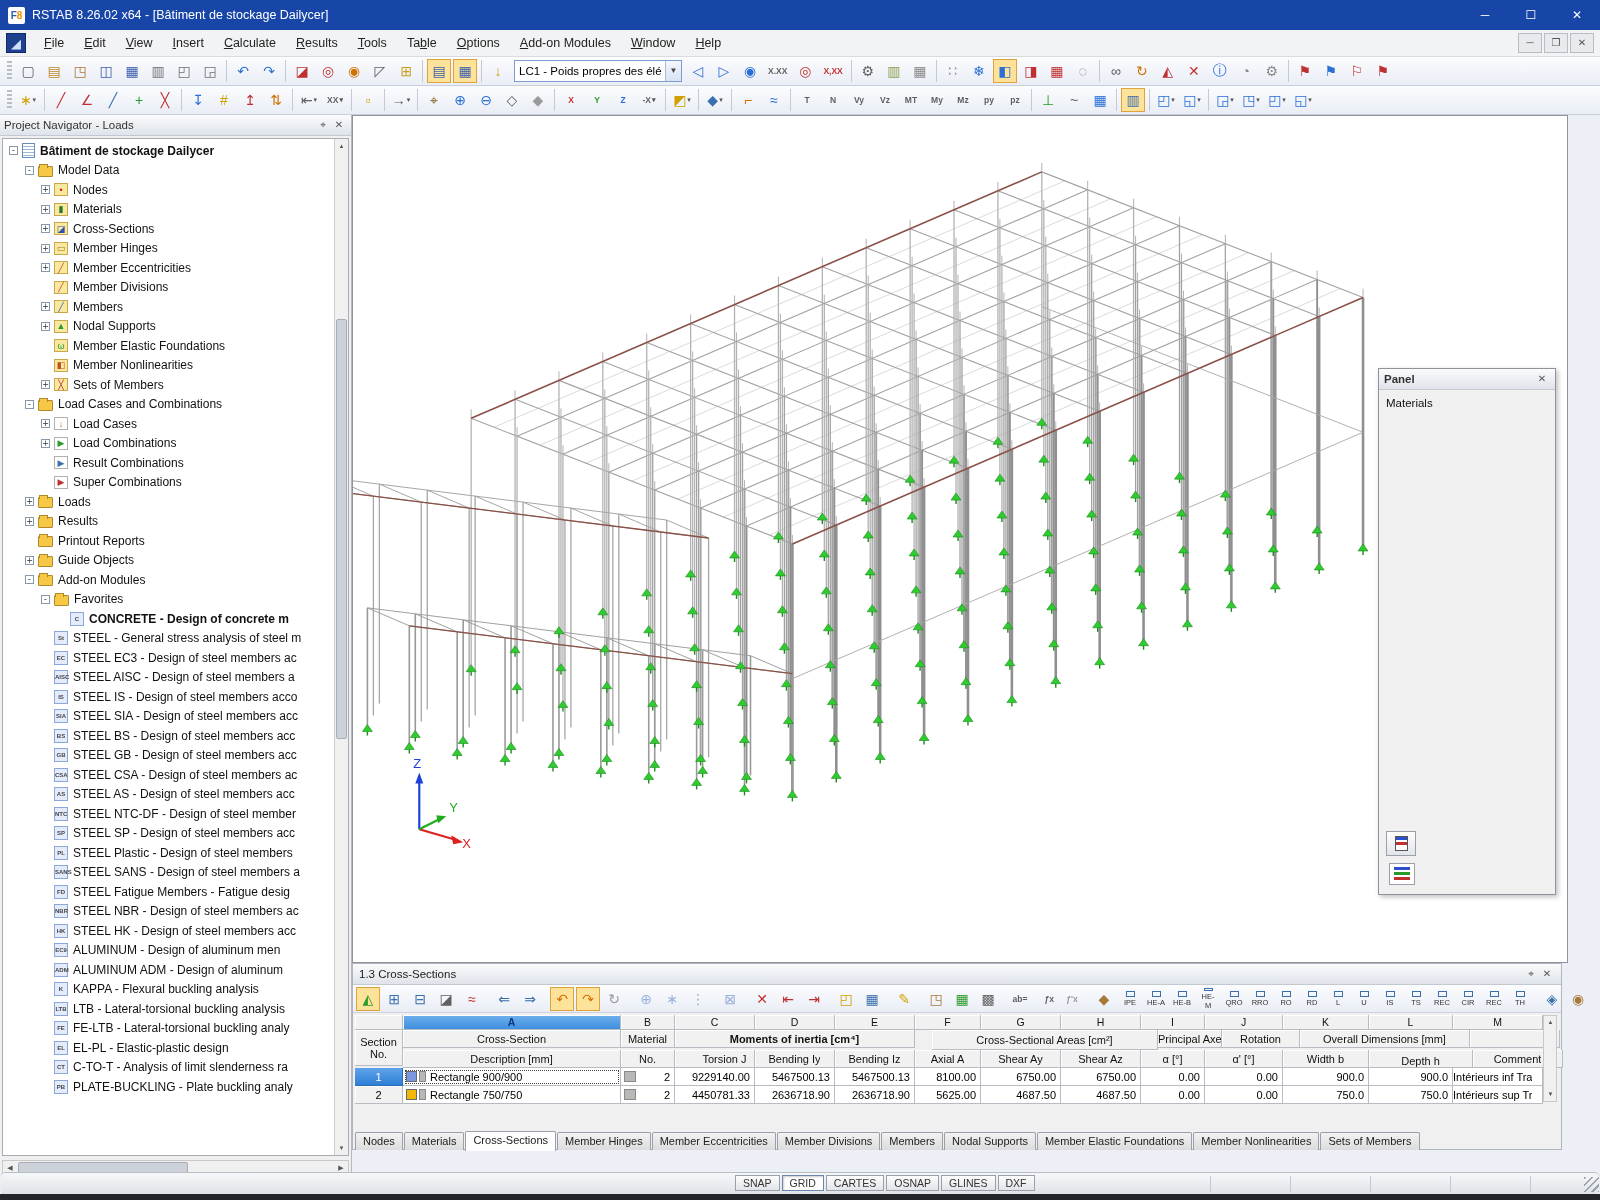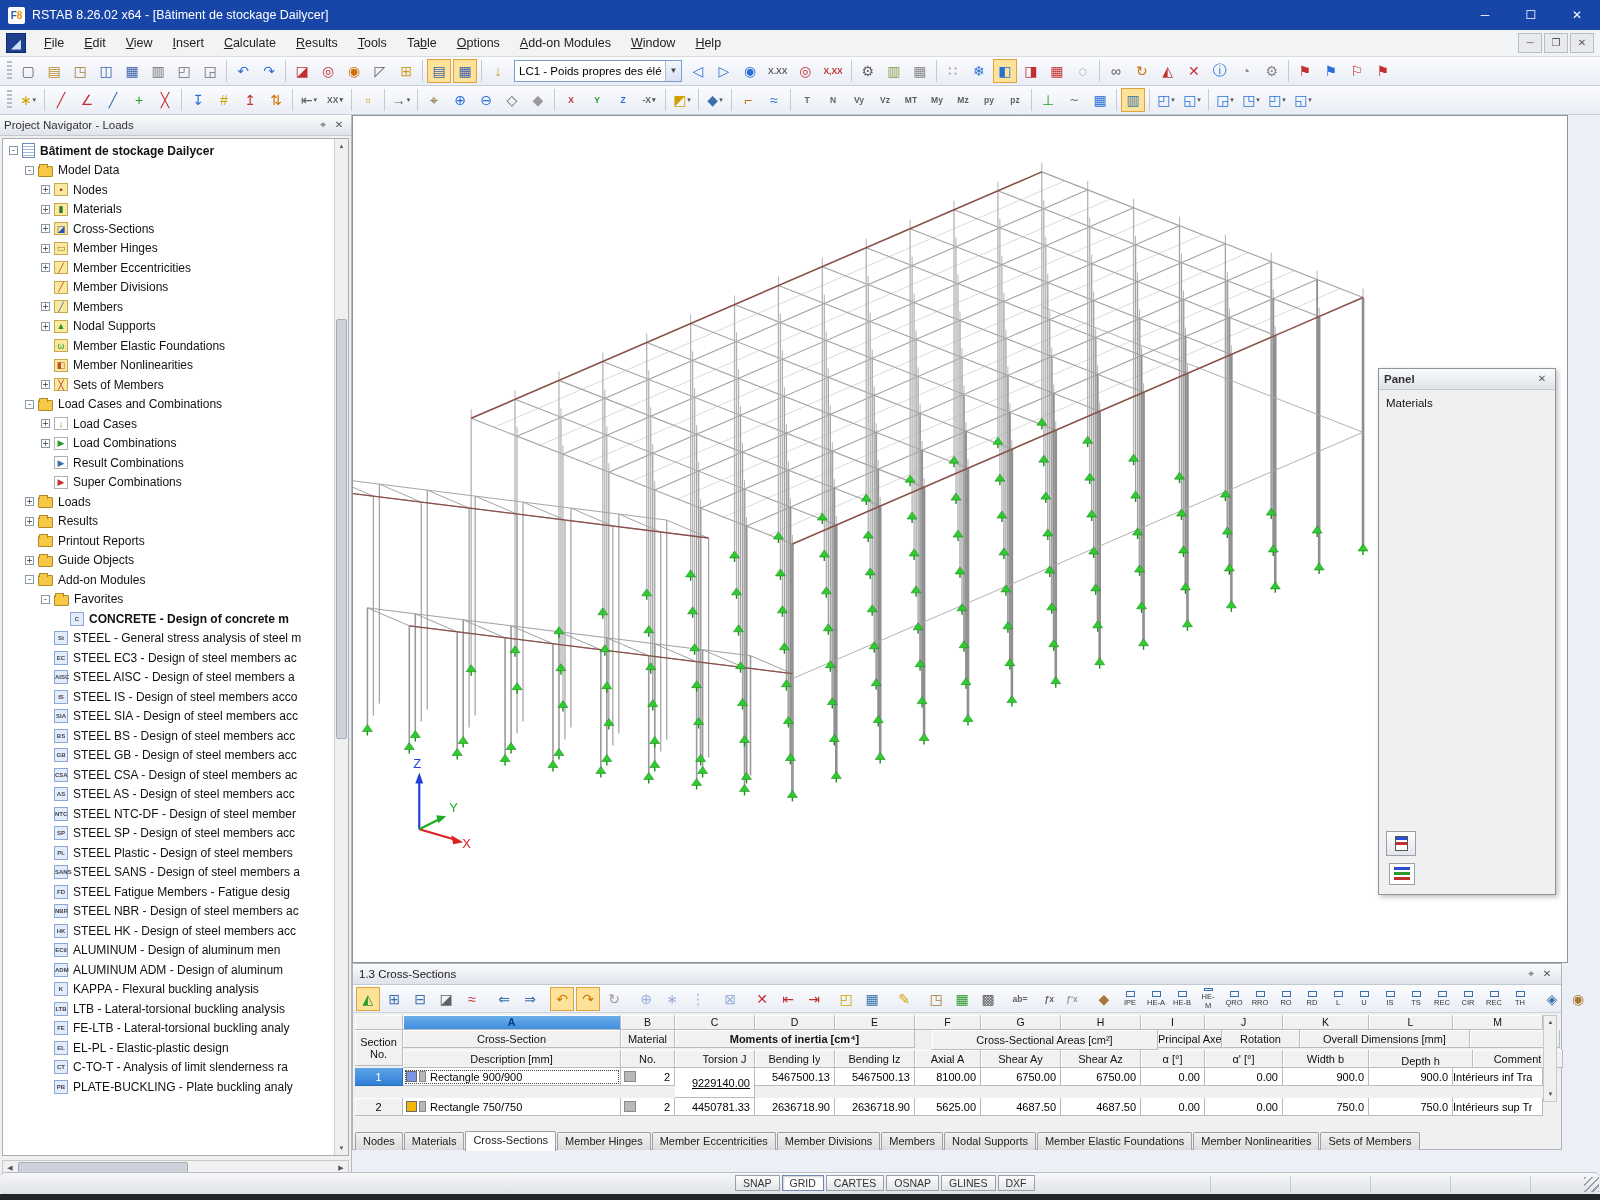--- a/index.html
+++ b/index.html
@@ -1735,21 +1735,21 @@
         </div>
         <div class="gcell desc-sel" style="width: 218px; height: 18px;">
           <span class="sw1" style="background: rgb(123, 150, 224);"></span>
           <span class="sw2"></span>
           <span>Rectangle 900/900</span>
         </div>
         <div class="gcell num" style="width: 54px; height: 18px;">
           <span class="sw2" style="margin-right: auto; margin-left: 3px; width: 12px;"></span>
           <span>2</span>
         </div>
-        <div class="gcell num" style="width: 80px; height: 30px; text-decoration: underline;">
+        <div class="gcell num" style="width: 80px; height: 18px;">
           <span style="overflow: hidden;">9229140.00</span>
         </div>
         <div class="gcell num" style="width: 80px; height: 18px;">
           <span style="overflow: hidden;">5467500.13</span>
         </div>
         <div class="gcell num" style="width: 80px; height: 18px;">
           <span style="overflow: hidden;">5467500.13</span>
         </div>
         <div class="gcell num" style="width: 66px; height: 18px;">
           <span style="overflow: hidden;">8100.00</span>

